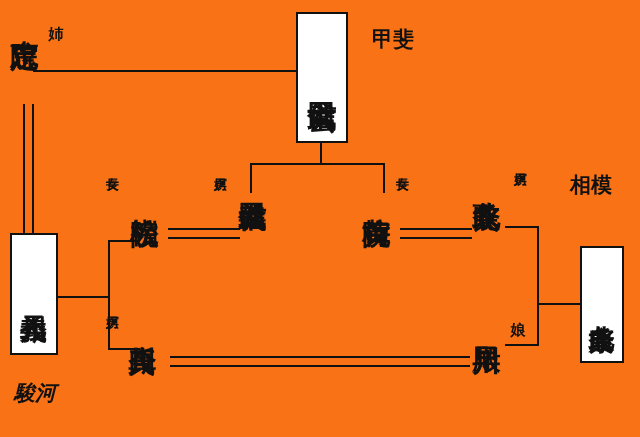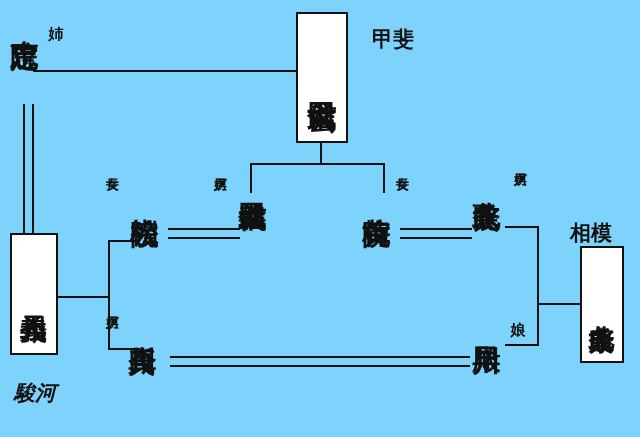--- a/index.html
+++ b/index.html
@@ -4,21 +4,21 @@
 <style>
   html, body {
     margin: 0;
     padding: 0;
     background: #ffffff;
   }
   #stage {
     position: relative;
     width: 640px;
     height: 437px;
-    background: #7dd3fc;
+    background: #f97316;
     overflow: hidden;
     font-family: "DejaVu Sans", "Liberation Sans", sans-serif;
     color: #0d0d0d;
   }
 
   
   .vname {
     position: absolute;
     writing-mode: vertical-rl;
     text-orientation: upright;
@@ -95,21 +95,21 @@
     box-sizing: content-box;
   }
 </style>
 </head>
 <body>
 
 <div id="stage">
 
   <div class="province" style="left:372px; top:25px;">甲斐</div>
 
-  <div class="province" style="left:570px; top:171px;margin-top:48px;">相模</div>
+  <div class="province" style="left:570px; top:171px;">相模</div>
 
   <div class="province" style="left:14px; top:379px;font-style:italic;">駿河</div>
 
   <div class="ln h" style="left:33px; top:70px; width:264px;"></div>
 
   <div class="marriage-v" style="left:23px; top:104px; height:130px;"></div>
 
   <div class="ln v" style="left:320px; top:143px; height:21px;"></div>
   <div class="ln h" style="left:250px; top:163px; width:135px;"></div>
   <div class="ln v" style="left:250px; top:163px; height:30px;"></div>

